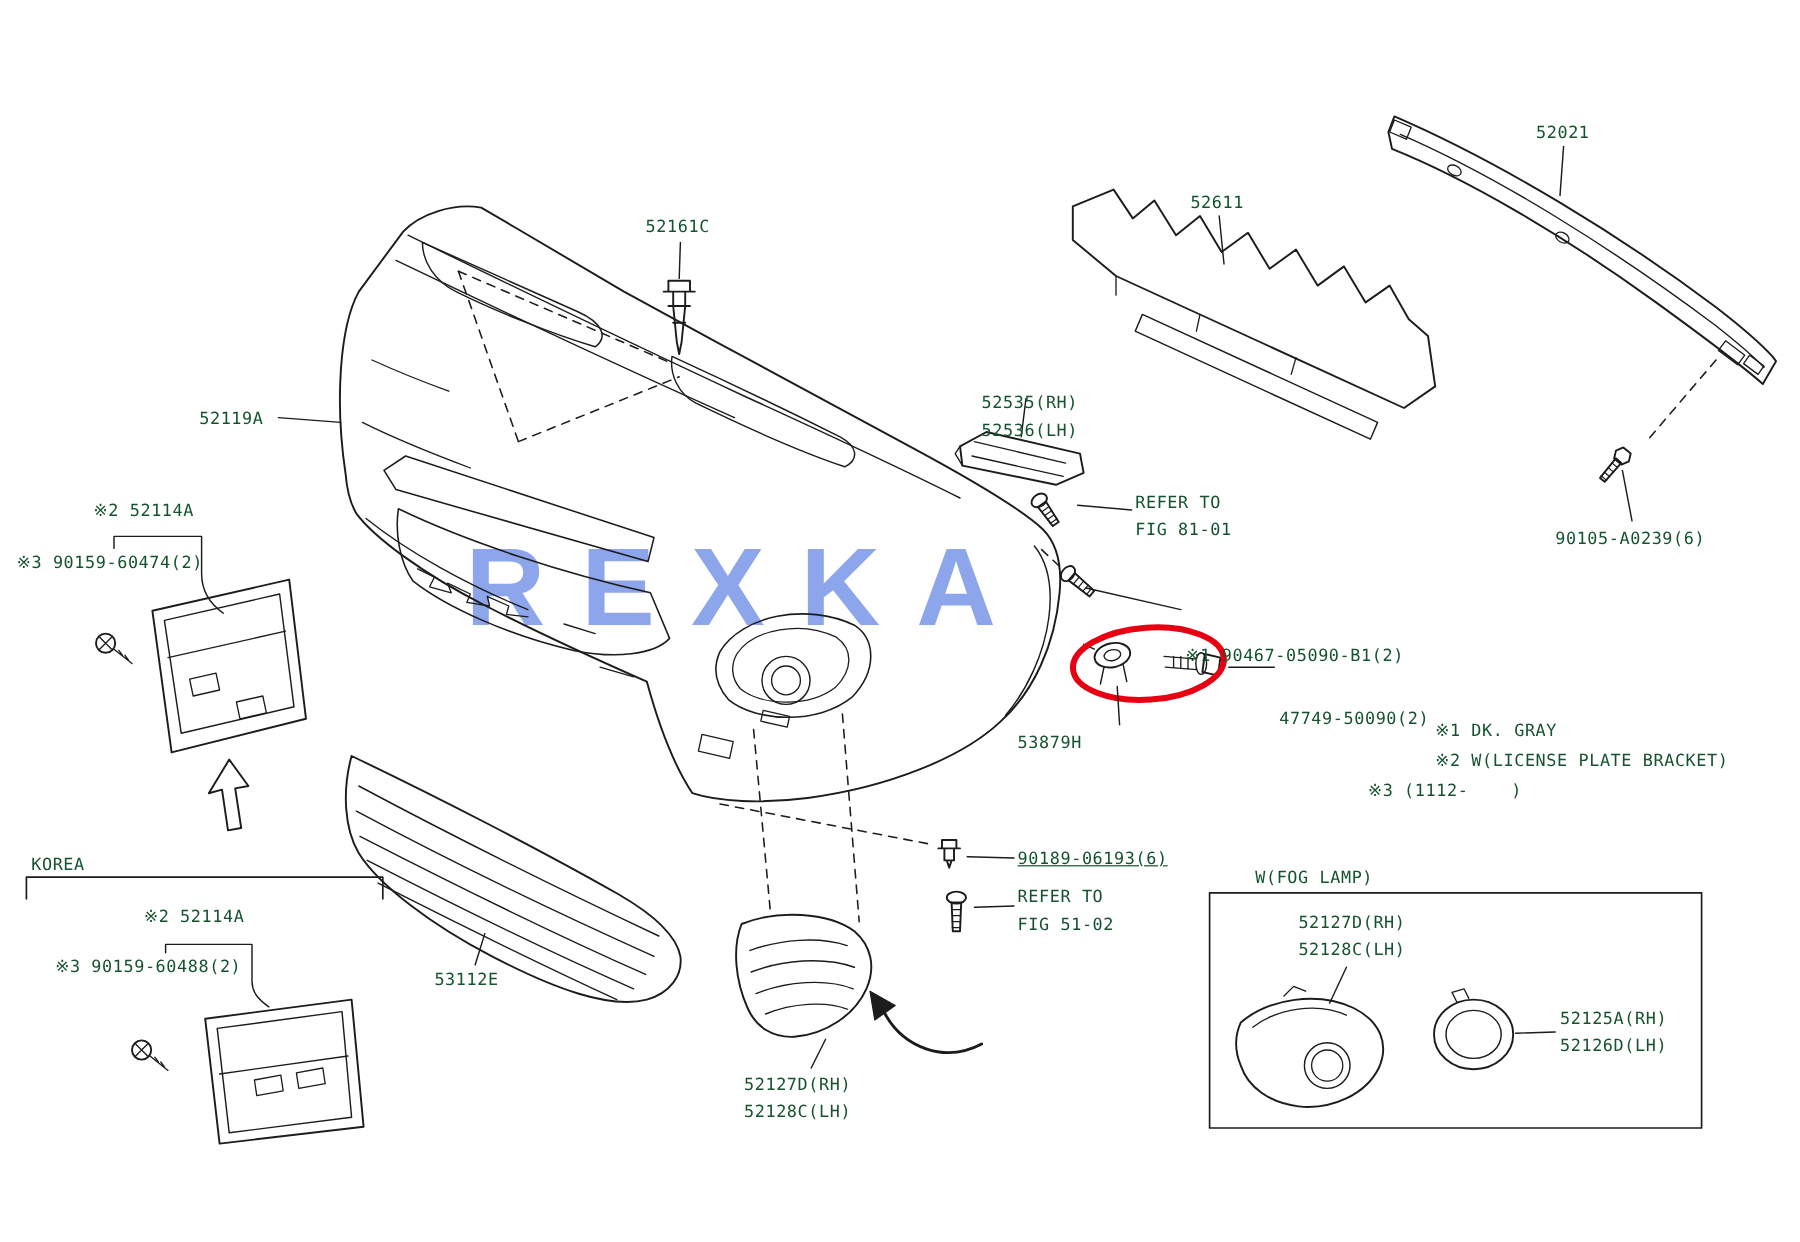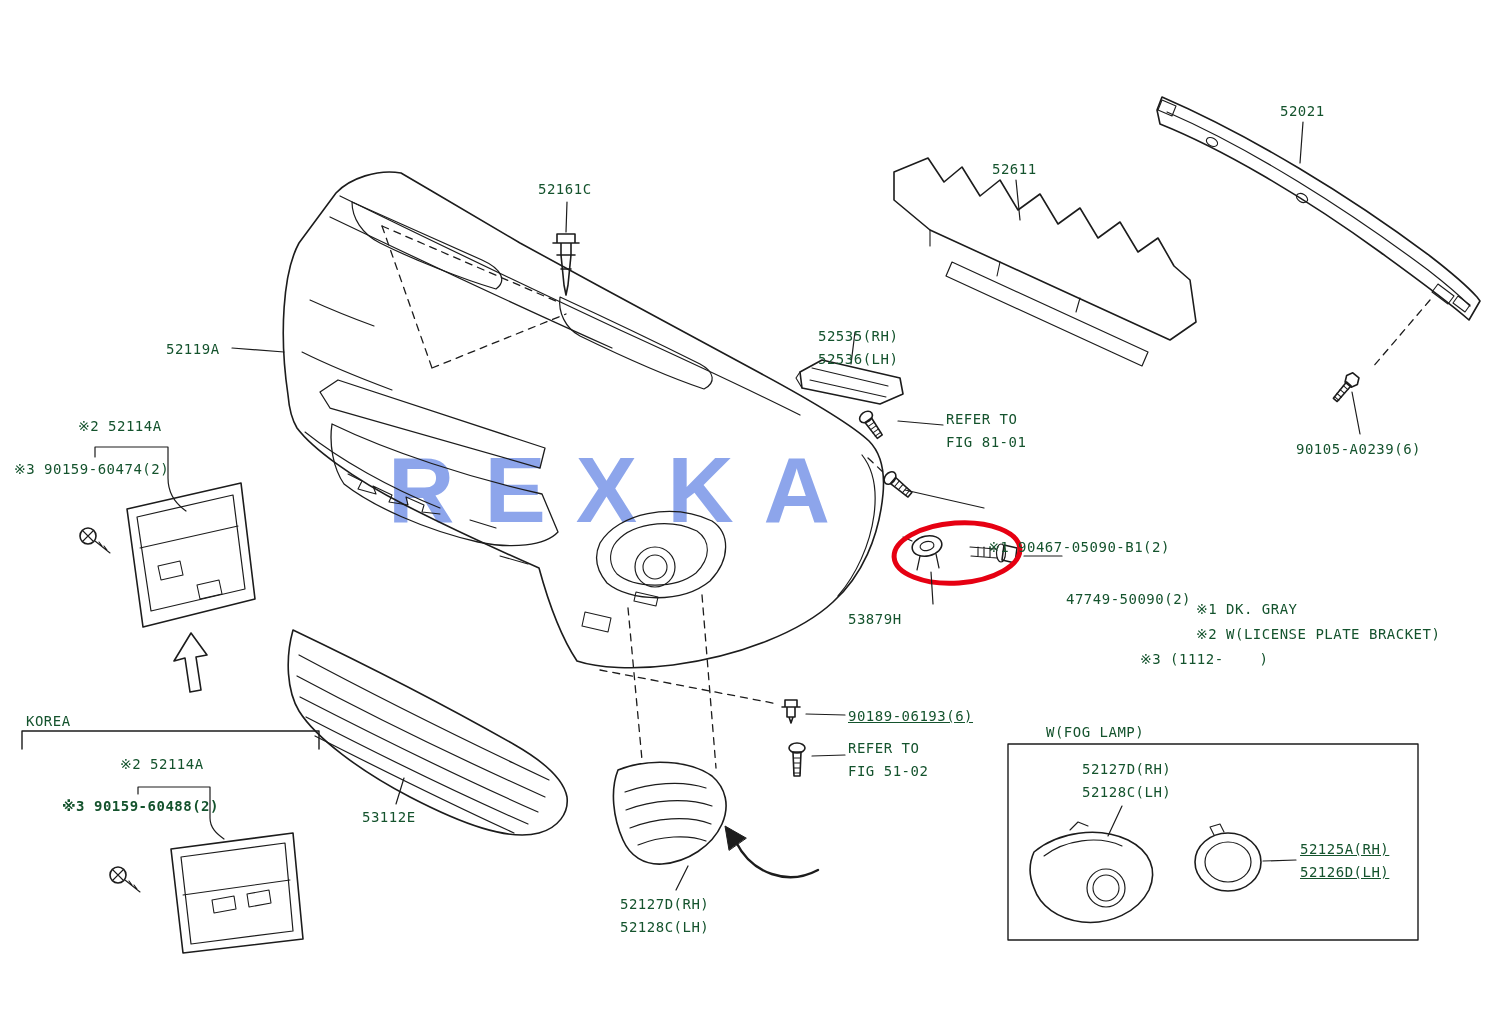--- a/index.html
+++ b/index.html
@@ -226,26 +226,26 @@
 FIG 81-01</div>
   <div class="lbl" style="left:1296px;top:438px;">90105-A0239(6)</div>
   <div class="lbl" style="left:988px;top:500px;margin-top:36px;">※1 90467-05090-B1(2)</div>
   <div class="lbl" style="left:1066px;top:548px;margin-top:40px;">47749-50090(2)</div>
   <div class="lbl" style="left:848px;top:608px;">53879H</div>
   <div class="lbl" style="left:1196px;top:598px;">※1 DK. GRAY</div>
   <div class="lbl" style="left:1196px;top:623px;">※2 W(LICENSE PLATE BRACKET)</div>
   <div class="lbl" style="left:1140px;top:648px;">※3 (1112-    )</div>
   <div class="lbl" style="left:26px;top:710px;">KOREA</div>
   <div class="lbl" style="left:120px;top:753px;">※2 52114A</div>
-  <div class="lbl" style="left:62px;top:795px;font-weight:bold;">※3 90159-60488(2)</div>
+  <div class="lbl" style="left:46px;top:795px;">※3 90159-60488(2)</div>
   <div class="lbl" style="left:848px;top:705px;text-decoration:underline;">90189-06193(6)</div>
   <div class="lbl" style="left:848px;top:737px;">REFER TO
 FIG 51-02</div>
   <div class="lbl" style="left:1010px;top:721px;margin-left:36px;">W(FOG LAMP)</div>
   <div class="lbl" style="left:1082px;top:758px;">52127D(RH)
 52128C(LH)</div>
   <div class="lbl" style="left:362px;top:806px;">53112E</div>
-  <div class="lbl" style="left:1300px;top:838px;text-decoration:underline;">52125A(RH)
+  <div class="lbl" style="left:1300px;top:838px;">52125A(RH)
 52126D(LH)</div>
   <div class="lbl" style="left:620px;top:893px;">52127D(RH)
 52128C(LH)</div>
 
 </div>
 
 </body></html>

